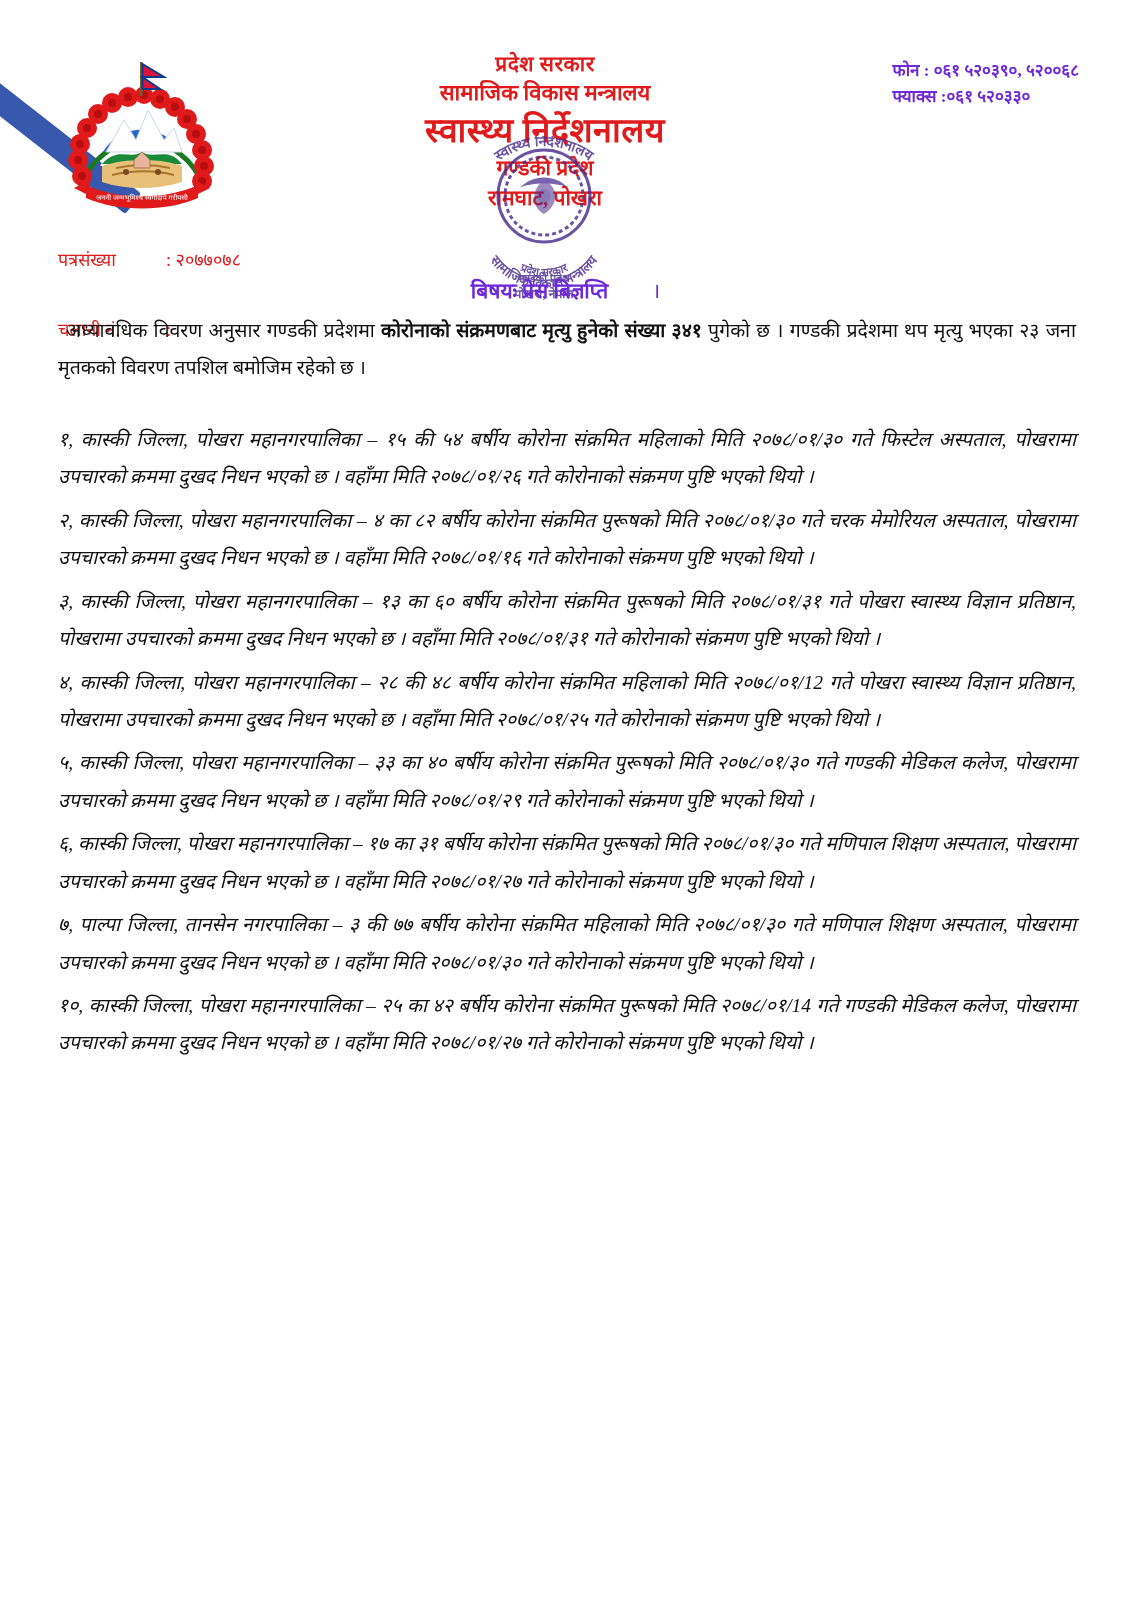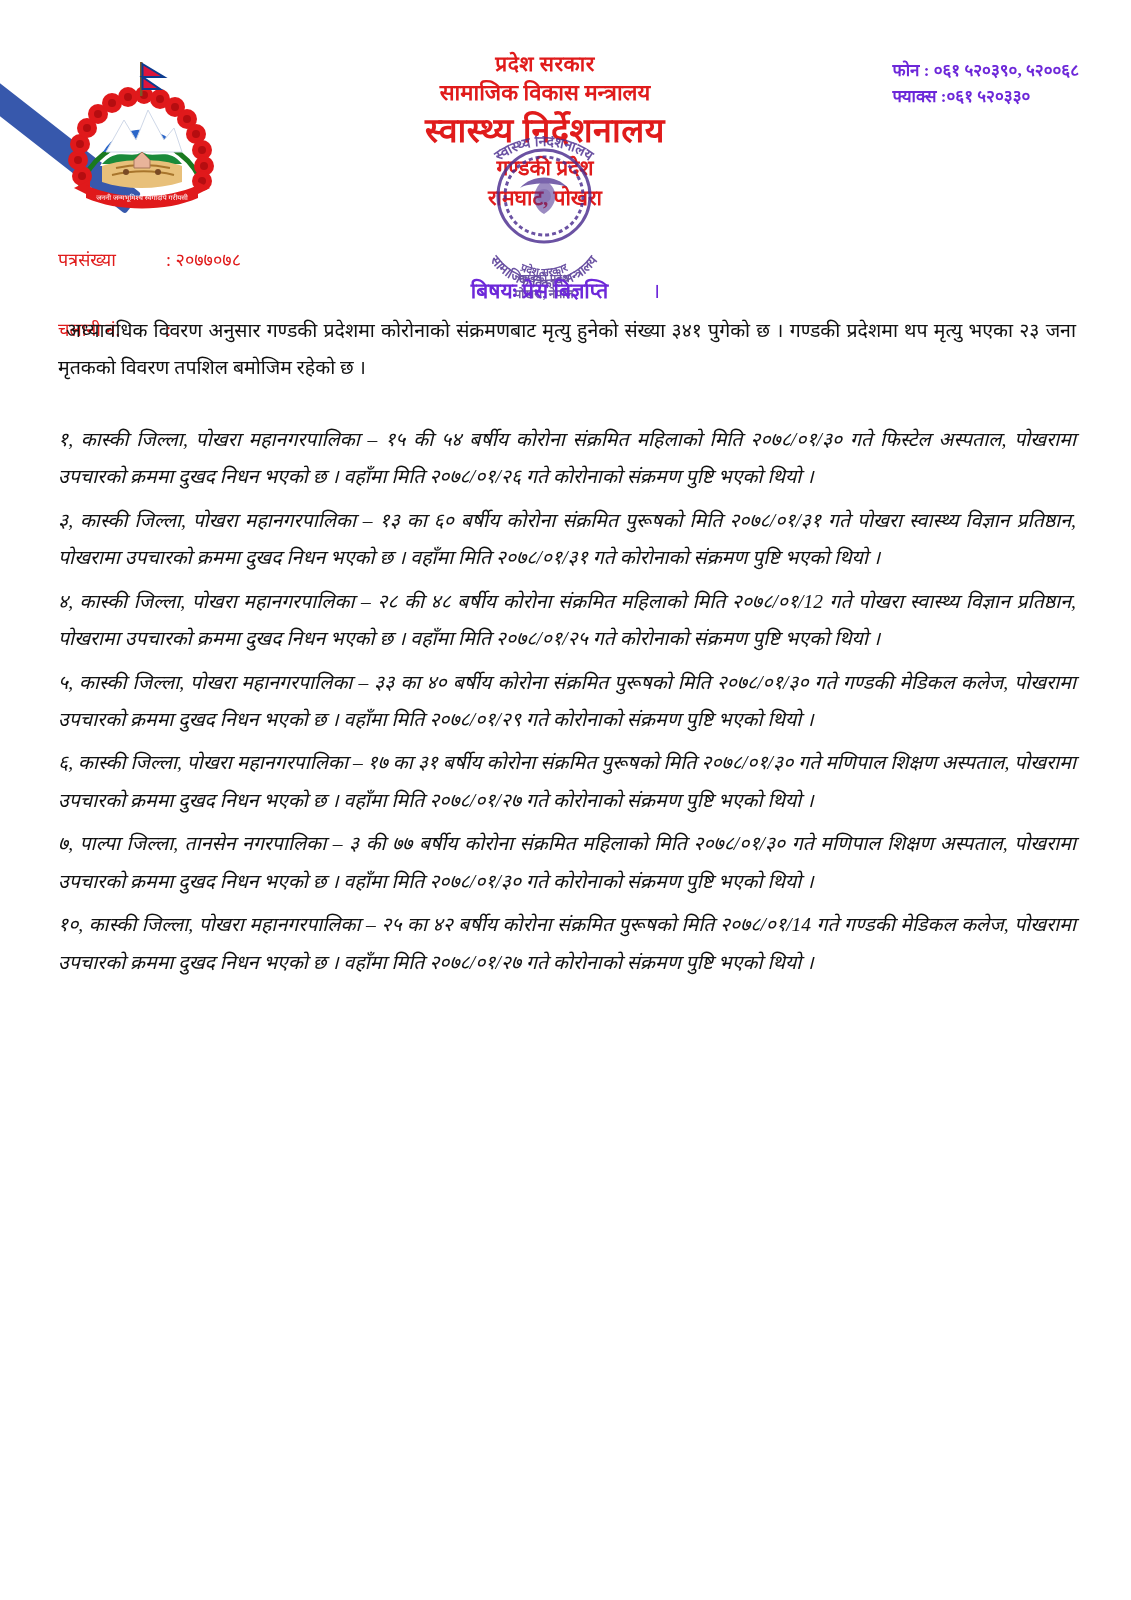--- a/index.html
+++ b/index.html
@@ -141,21 +141,21 @@
     text-justify: inter-word;
   }
   p.intro {
     text-indent: 8px;
     margin-bottom: 34px;
   }
   p.item {
     margin-bottom: 6px;
     font-style: italic;
   }
-  b.bold { font-weight: normal; }
+  b.bold { font-weight: bold; }
 </style>
 </head>
 <body>
 
 <div class="corner-blue"></div>
 
 <div class="emblem">
   <svg viewBox="0 0 172 168" xmlns="http://www.w3.org/2000/svg">
 
     <g>
@@ -286,20 +286,21 @@
 
 <div class="subject">
   <span>बिषयः प्रेस बिज्ञप्ति</span><span class="danda">।</span>
 </div>
 
 <div class="body-wrap">
 
   <p class="para intro"><span>अध्यावधिक विवरण अनुसार गण्डकी प्रदेशमा </span><b class="bold">कोरोनाको संक्रमणबाट मृत्यु हुनेको संख्या ३४१</b><span> पुगेको छ । गण्डकी प्रदेशमा थप मृत्यु भएका २३ जना मृतकको विवरण तपशिल बमोजिम रहेको छ ।</span></p>
 
   <p class="para item">१, कास्की जिल्ला, पोखरा महानगरपालिका – १५ की ५४ बर्षीय कोरोना संक्रमित महिलाको मिति २०७८/०१/३० गते फिस्टेल अस्पताल, पोखरामा उपचारको क्रममा दुखद निधन भएको छ । वहाँमा मिति २०७८/०१/२६ गते कोरोनाको संक्रमण पुष्टि भएको थियो ।</p>
+  <p class="para item">२, कास्की जिल्ला,  पोखरा महानगरपालिका – ४ का ८२ बर्षीय कोरोना संक्रमित पुरूषको मिति २०७८/०१/३० गते चरक मेमोरियल अस्पताल, पोखरामा उपचारको क्रममा दुखद निधन भएको छ । वहाँमा मिति २०७८/०१/१६ गते कोरोनाको संक्रमण पुष्टि भएको थियो ।</p>
   <p class="para item">३, कास्की जिल्ला,  पोखरा महानगरपालिका – १३ का ६० बर्षीय कोरोना संक्रमित पुरूषको मिति २०७८/०१/३१ गते पोखरा स्वास्थ्य विज्ञान प्रतिष्ठान, पोखरामा उपचारको क्रममा दुखद निधन भएको छ । वहाँमा मिति २०७८/०१/३१ गते कोरोनाको संक्रमण पुष्टि भएको थियो ।</p>
   <p class="para item">४, कास्की जिल्ला,  पोखरा महानगरपालिका – २८ की ४८ बर्षीय कोरोना संक्रमित महिलाको मिति २०७८/०१/12 गते पोखरा स्वास्थ्य विज्ञान प्रतिष्ठान, पोखरामा उपचारको क्रममा दुखद निधन भएको छ । वहाँमा मिति २०७८/०१/२५ गते कोरोनाको संक्रमण पुष्टि भएको थियो ।</p>
   <p class="para item">५, कास्की जिल्ला,  पोखरा महानगरपालिका – ३३ का ४० बर्षीय कोरोना संक्रमित पुरूषको मिति २०७८/०१/३० गते गण्डकी मेडिकल कलेज, पोखरामा उपचारको क्रममा दुखद निधन भएको छ । वहाँमा मिति २०७८/०१/२९ गते कोरोनाको संक्रमण पुष्टि भएको थियो ।</p>
   <p class="para item">६, कास्की जिल्ला,  पोखरा महानगरपालिका – १७ का ३१ बर्षीय कोरोना संक्रमित पुरूषको मिति २०७८/०१/३० गते मणिपाल शिक्षण अस्पताल, पोखरामा उपचारको क्रममा दुखद निधन भएको छ । वहाँमा मिति २०७८/०१/२७ गते कोरोनाको संक्रमण पुष्टि भएको थियो ।</p>
   <p class="para item">७, पाल्पा जिल्ला,  तानसेन नगरपालिका – ३ की ७७ बर्षीय कोरोना संक्रमित महिलाको मिति २०७८/०१/३० गते मणिपाल शिक्षण अस्पताल, पोखरामा उपचारको क्रममा दुखद निधन भएको छ । वहाँमा मिति २०७८/०१/३० गते कोरोनाको संक्रमण पुष्टि भएको थियो ।</p>
   <p class="para item">१०, कास्की जिल्ला, पोखरा महानगरपालिका – २५ का ४२ बर्षीय कोरोना संक्रमित पुरूषको मिति २०७८/०१/14 गते गण्डकी मेडिकल कलेज, पोखरामा उपचारको क्रममा दुखद निधन भएको छ । वहाँमा मिति २०७८/०१/२७ गते कोरोनाको संक्रमण पुष्टि भएको थियो ।</p>
 
 </div>
 
 </body></html>

